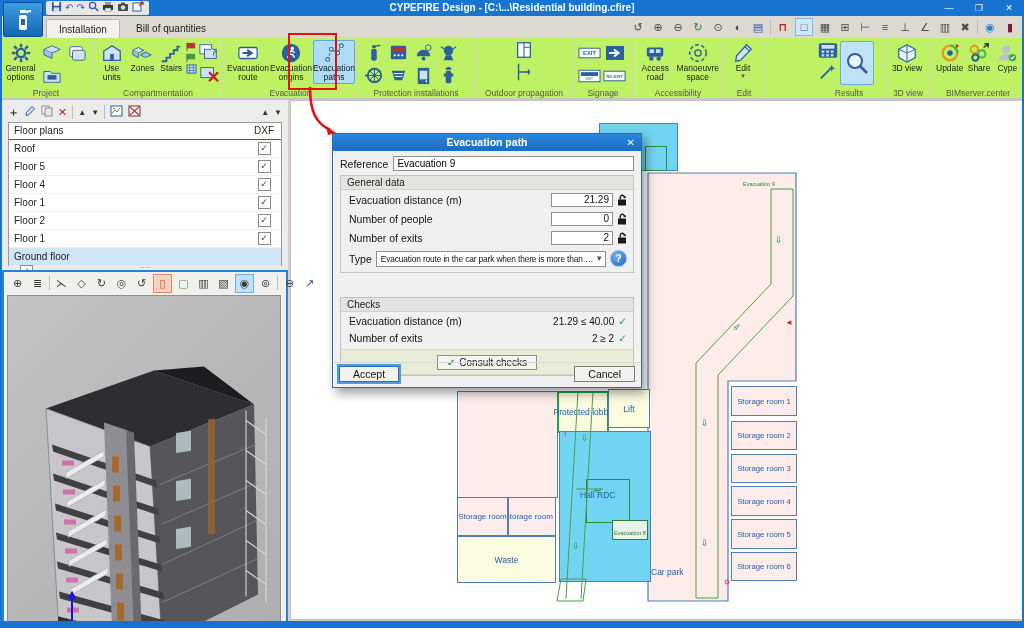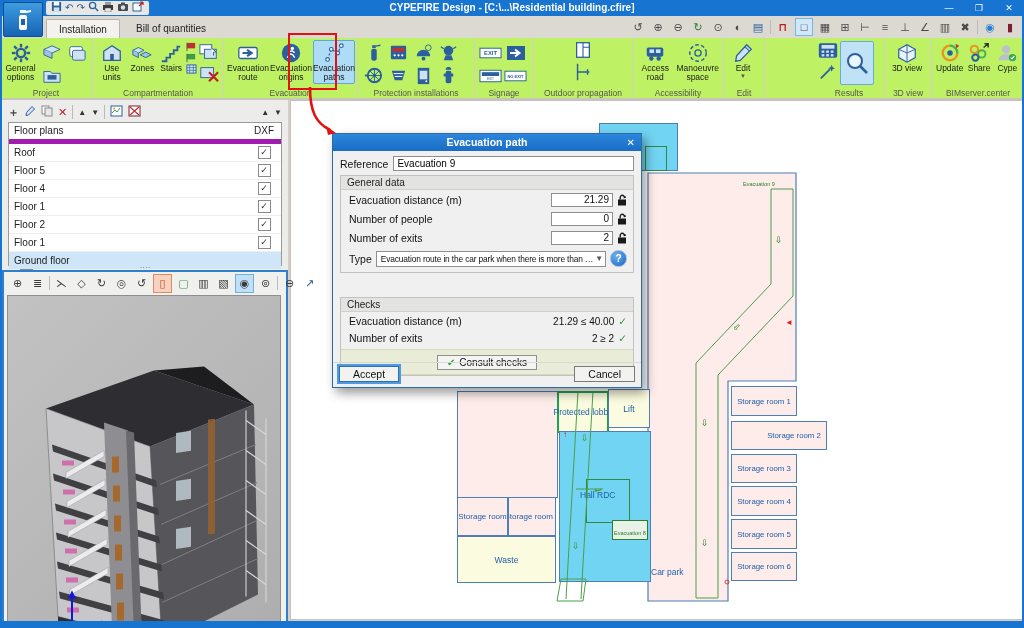--- a/index.html
+++ b/index.html
@@ -31,21 +31,21 @@
   .rbtn.sel{background:#aedcf6;border-color:#5ea9d8;}
   .icongrid{display:grid;grid-template-columns:repeat(4,25px);grid-auto-rows:23px;justify-items:center;align-items:center;margin-top:1px;}
   .icongrid2{display:grid;grid-template-columns:repeat(2,25px);grid-auto-rows:23px;justify-items:center;align-items:center;margin-top:1px;}
   .mi{display:flex;align-items:center;justify-content:center;}
   .spacer{flex:1;border-right:none;}
   
   #left-panel{left:2px;top:100px;width:286px;height:518px;background:#ececeb;z-index:5;}
   #fp-toolbar{left:6px;top:3px;width:274px;height:18px;display:flex;align-items:center;gap:5px;font-size:11px;color:#333;}
   .fsep{width:1px;height:14px;background:#bbb;}
   #fp-table{left:6px;top:22px;width:272px;height:142px;background:#fff;border:1px solid #9a9a9a;font-size:10px;color:#222;}
-  .fp-head{display:flex;border-bottom:5px solid #a21caf;height:16px;line-height:16px;font-size:10px;}
+  .fp-head{display:flex;border-bottom:1px solid #a21caf;height:16px;line-height:16px;font-size:10px;}
   .fp-row{display:flex;height:17px;line-height:17px;border-bottom:1px solid #efefef;}
   .fp-row.selected{background:#cfe6f8;flex-direction:column;}
   .fp-name{flex:1;padding-left:5px;}
   .fp-dxf{width:34px;display:flex;align-items:center;justify-content:center;}
   .cb{width:11px;height:11px;border:1px solid #8a8a8a;background:#fff;font-size:9px;line-height:10px;text-align:center;color:#333;}
   #splitter{left:120px;top:166px;width:46px;height:4px;color:#888;font-size:8px;line-height:3px;text-align:center;}
   #view3d{left:0px;top:170px;width:282px;height:446px;border:2px solid #2f7fd0;background:#f0f0ef;}
   #v3-toolbar{left:2px;top:1px;height:20px;display:flex;align-items:center;gap:3px;padding:0 3px;font-size:11px;color:#3a3a3a;}
   .v3-ic{width:17px;height:17px;text-align:center;line-height:17px;}
   .v3-ic.sel{background:#bfe0f6;border:1px solid #6fb0dd;}
@@ -352,20 +352,37 @@
             <rect x="8" y="6" width="6" height="13" rx="2" fill="#2b5f9e"></rect>
             <rect x="6" y="9" width="10" height="3" fill="#2b5f9e"></rect>
             <path d="M8 5 a3 3 0 0 1 6 0 Z" fill="#2b5f9e"></path>
             <rect x="10" y="2" width="2" height="2" fill="#2b5f9e"></rect>
           </svg>
         </span>
     </div>
     <div class="glabel">Protection installations</div>
   </div>
 
+  <div class="rg" style="width:92px;justify-content:center;">
+    <div style="display:flex;flex-direction:column;gap:2px;align-items:center;">
+      <span class="mi">
+          <svg width="22" height="20" viewBox="0 0 24 22">
+            <rect x="5" y="3" width="14" height="16" fill="#fff" stroke="#2b5f9e" stroke-width="1.4"></rect>
+            <path d="M12 3 v16 M12 8 h7" stroke="#2b5f9e" stroke-width="1.2"></path>
+          </svg>
+        </span>
+      <span class="mi">
+          <svg width="22" height="20" viewBox="0 0 24 22">
+            <path d="M6 2 v18 M6 11 h13 M17 8 v6" stroke="#2b5f9e" stroke-width="1.6"></path>
+          </svg>
+        </span>
+    </div>
+    <div class="glabel">Outdoor propagation</div>
+  </div>
+
   <div class="rg" style="width:52px;">
     <div class="icongrid2">
       <span class="mi">
           <svg width="23" height="14" viewBox="0 0 24 14">
             <rect x="1" y="2" width="22" height="10" fill="#fff" stroke="#2b5f9e"></rect>
             <text x="12" y="9.5" font-size="6" text-anchor="middle" fill="#2b5f9e" font-weight="bold">EXIT</text>
           </svg>
         </span>
       <span class="mi">
           <svg width="20" height="16" viewBox="0 0 20 16">
@@ -381,37 +398,20 @@
           </svg>
         </span>
       <span class="mi">
           <svg width="23" height="14" viewBox="0 0 24 14">
             <rect x="1" y="2" width="22" height="10" fill="#fff" stroke="#2b5f9e"></rect>
             <text x="12" y="9" font-size="4.2" text-anchor="middle" fill="#2b5f9e" font-weight="bold">NO EXIT</text>
           </svg>
         </span>
     </div>
     <div class="glabel">Signage</div>
-  </div>
-
-  <div class="rg" style="width:92px;justify-content:center;">
-    <div style="display:flex;flex-direction:column;gap:2px;align-items:center;">
-      <span class="mi">
-          <svg width="22" height="20" viewBox="0 0 24 22">
-            <rect x="5" y="3" width="14" height="16" fill="#fff" stroke="#2b5f9e" stroke-width="1.4"></rect>
-            <path d="M12 3 v16 M12 8 h7" stroke="#2b5f9e" stroke-width="1.2"></path>
-          </svg>
-        </span>
-      <span class="mi">
-          <svg width="22" height="20" viewBox="0 0 24 22">
-            <path d="M6 2 v18 M6 11 h13 M17 8 v6" stroke="#2b5f9e" stroke-width="1.6"></path>
-          </svg>
-        </span>
-    </div>
-    <div class="glabel">Outdoor propagation</div>
   </div>
 
   <div class="rg" style="width:84px;">
     <div class="rbtn" style="width:38px;">
       <svg viewBox="0 0 24 24">
           <rect x="3" y="6" width="18" height="10" rx="2" fill="#2b5f9e"></rect>
           <rect x="6" y="8" width="5" height="4" fill="#cfe2f4"></rect>
           <rect x="13" y="8" width="5" height="4" fill="#cfe2f4"></rect>
           <circle cx="8" cy="18" r="2.4" fill="#2b5f9e"></circle>
           <circle cx="16" cy="18" r="2.4" fill="#2b5f9e"></circle>
@@ -725,21 +725,21 @@
   </div>
   <div class="room pink" style="left:217px;top:396px;width:46px;height:37px;overflow:hidden;">
     <span class="rlab" style="font-size:8px;">Storage room 7</span>
   </div>
   <div class="room yellow" style="left:166px;top:435px;width:97px;height:45px;">
     <span class="rlab">Waste</span>
   </div>
   <div class="room pink" style="left:440px;top:285px;width:64px;height:28px;">
       <span class="rlab" style="font-size:7.8px;">Storage room 1</span>
     </div>
-  <div class="room pink" style="left:440px;top:320px;width:64px;height:27px;padding-left:30px;">
+  <div class="room pink" style="left:440px;top:320px;width:64px;height:27px;">
       <span class="rlab" style="font-size:7.8px;">Storage room 2</span>
     </div>
   <div class="room pink" style="left:440px;top:353px;width:64px;height:27px;">
       <span class="rlab" style="font-size:7.8px;">Storage room 3</span>
     </div>
   <div class="room pink" style="left:440px;top:385px;width:64px;height:28px;">
       <span class="rlab" style="font-size:7.8px;">Storage room 4</span>
     </div>
   <div class="room pink" style="left:440px;top:418px;width:64px;height:28px;">
       <span class="rlab" style="font-size:7.8px;">Storage room 5</span>

